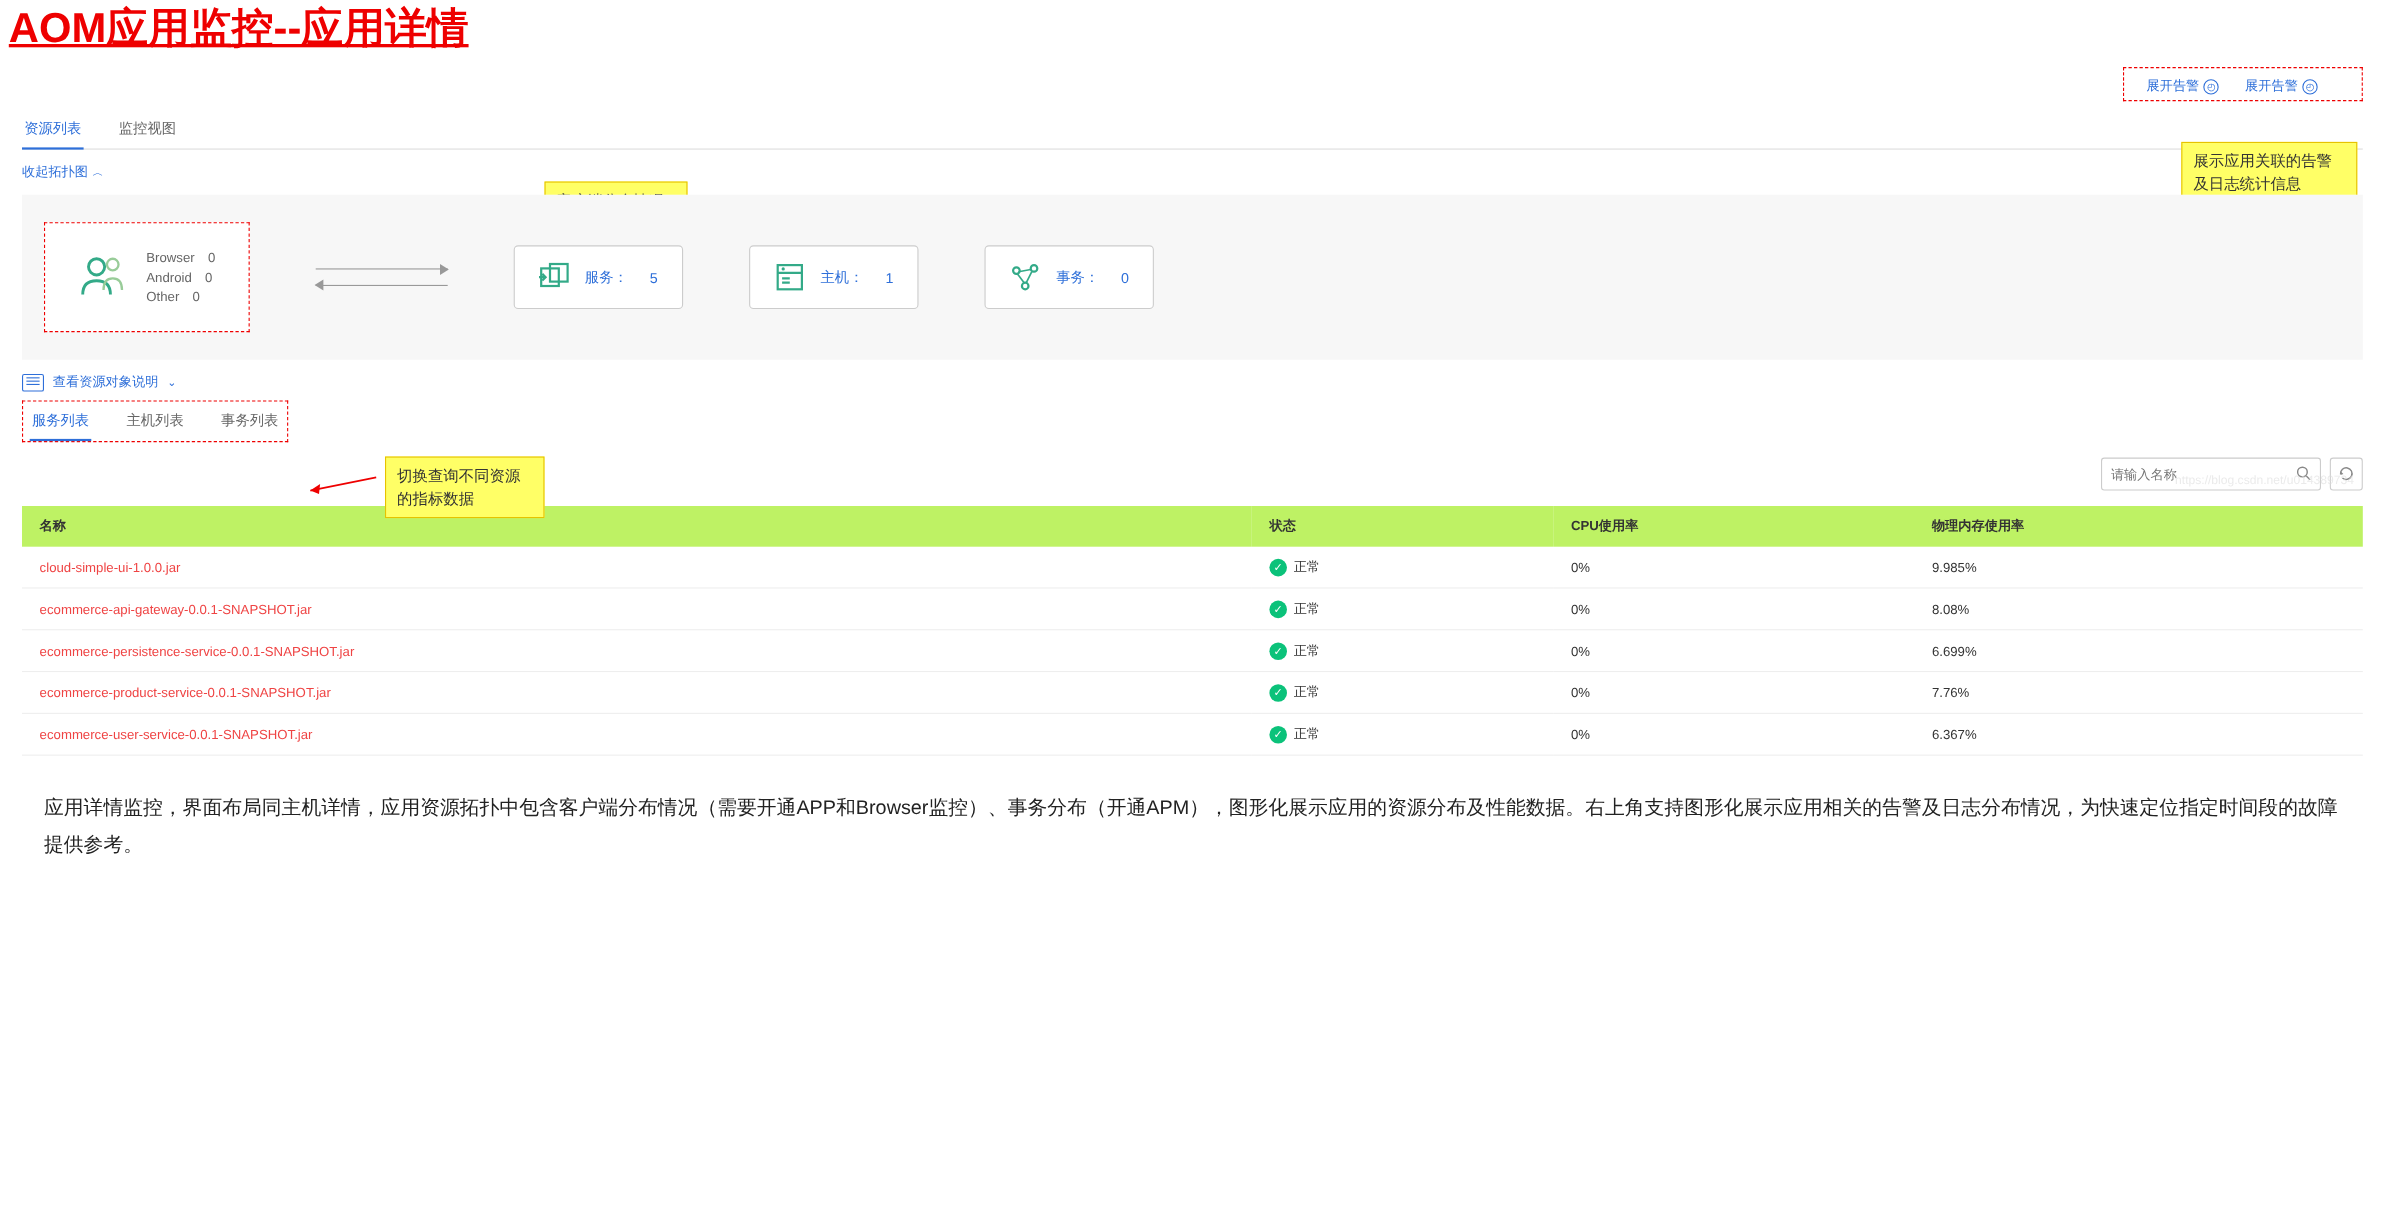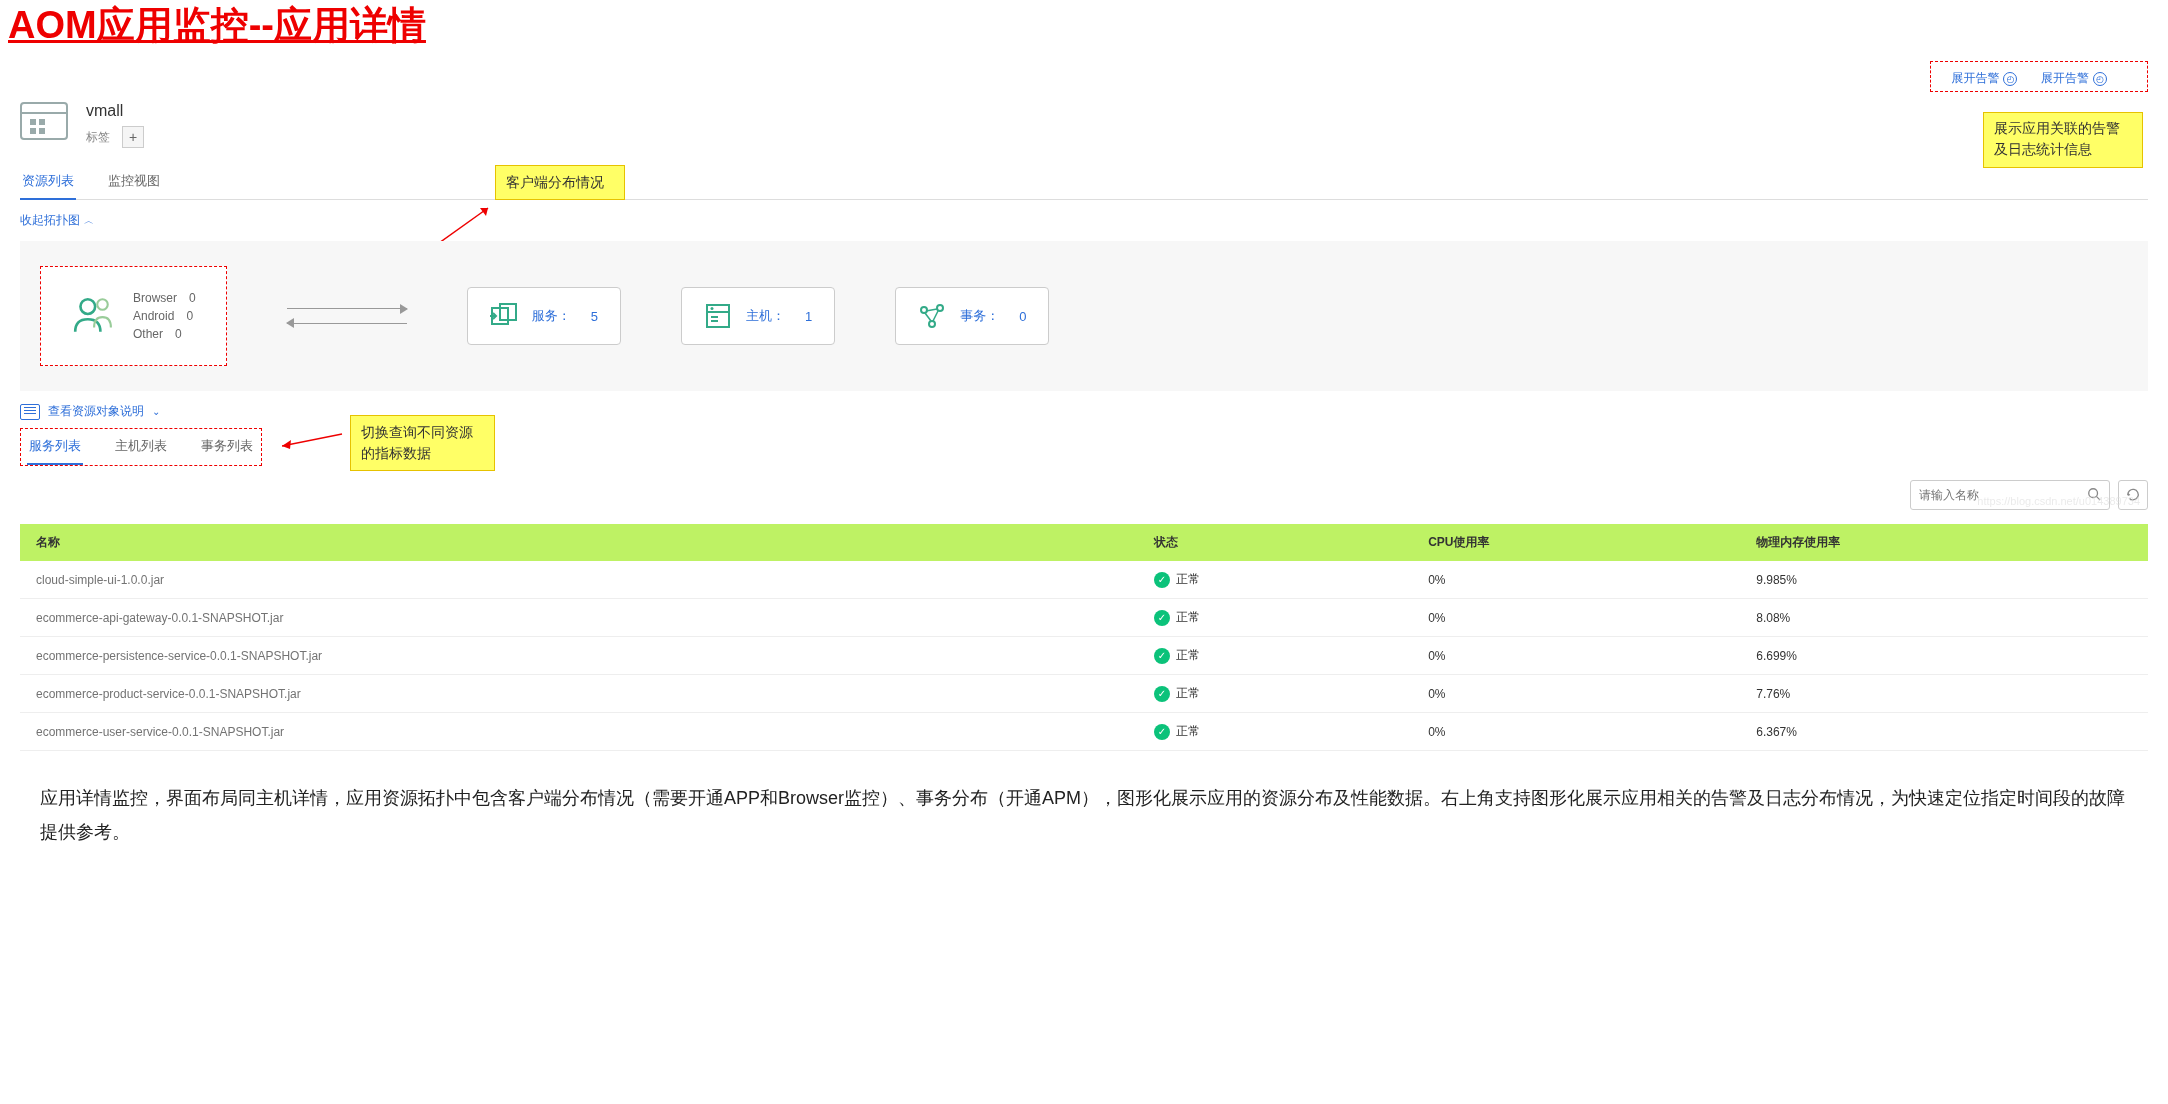--- a/index.html
+++ b/index.html
@@ -3,21 +3,21 @@
 <meta charset="utf-8">
 <style>
 * { margin: 0; padding: 0; box-sizing: border-box; font-family: "Microsoft YaHei", Arial, sans-serif; }
 body { background: #fff; color: #333; font-size: 13px; }
 .page-title { color: #e00; font-size: 38px; font-weight: bold; padding: 0 8px 10px 8px; text-decoration: underline; }
 .content { padding: 0 20px; }
 .top-links { text-align: right; padding: 8px 40px 4px 0; border: 1px dashed #e00; margin: 0 20px 0 auto; width: fit-content; }
 .top-link { color: #2e6fd9; font-size: 12px; margin-left: 20px; cursor: pointer; display: inline-flex; align-items: center; gap: 4px; }
 .top-link .circle { display: inline-flex; width: 14px; height: 14px; border: 1.5px solid #2e6fd9; border-radius: 50%; align-items: center; justify-content: center; font-size: 9px; }
 .callout { background: #ffff66; border: 1px solid #e6c200; padding: 6px 10px; font-size: 14px; line-height: 1.5; position: absolute; }
-.callout-topright { right: 25px; top: 112px; width: 160px; font-family: Liberation Mono, monospace; }
+.callout-topright { right: 25px; top: 129px; width: 160px; }
 .callout-client { left: 495px; top: 165px; width: 130px; }
 .callout-switch { left: 350px; top: 415px; width: 145px; }
 .app-header { display: flex; align-items: flex-start; gap: 18px; padding: 10px 0 8px 0; }
 .app-icon { width: 48px; height: 38px; border: 2px solid #9aa; border-radius: 4px; position: relative; }
 .app-icon::before { content: ''; position: absolute; top: 8px; left: 0; right: 0; height: 2px; background: #9aa; }
 .app-icon-dots { position: absolute; bottom: 4px; left: 8px; display: grid; grid-template-columns: 6px 6px; gap: 3px; }
 .app-icon-dots span { width: 6px; height: 6px; background: #9aa; }
 .app-name { font-size: 16px; color: #333; }
 .tag-row { display: flex; align-items: center; gap: 12px; margin-top: 6px; }
 .tag-label { color: #888; font-size: 12px; }
@@ -49,21 +49,21 @@
 .sub-tab { padding: 8px 2px; cursor: pointer; color: #666; font-size: 13px; }
 .sub-tab.active { color: #2e6fd9; border-bottom: 2px solid #2e6fd9; }
 .search-row { display: flex; justify-content: flex-end; gap: 8px; padding: 14px 0; align-items: center; }
 .search-box { border: 1px solid #ccc; border-radius: 3px; display: flex; align-items: center; width: 200px; height: 30px; padding: 0 8px; justify-content: flex-end; }
 .search-box input { border: none; outline: none; flex: 1; font-size: 12px; }
 .search-ico, .refresh-btn { color: #888; cursor: pointer; }
 .refresh-btn { width: 30px; height: 30px; border: 1px solid #ccc; border-radius: 3px; display: flex; align-items: center; justify-content: center; }
 table { width: 100%; border-collapse: collapse; }
 th { background: #bef264; text-align: left; padding: 10px 16px; font-size: 12px; color: #333; font-weight: bold; }
 td { padding: 10px 16px; font-size: 12px; border-bottom: 1px solid #eee; }
-td a { color: #737373; text-decoration: none; }
+td a { color: #ef4444; text-decoration: none; }
 .status-dot { display: inline-flex; width: 16px; height: 16px; background: #0bc27a; border-radius: 50%; color: #fff; align-items: center; justify-content: center; font-size: 10px; margin-right: 6px; }
 .footer-text { padding: 30px 20px; font-size: 18px; line-height: 1.9; color: #222; }
 .red-arrow { position: absolute; pointer-events: none; }
 .red-arrow-1 { left: 418px; top: 200px; width: 78px; height: 58px; }
 .red-arrow-2 { left: 282px; top: 430px; width: 68px; height: 20px; }
 .watermark { position: absolute; right: 28px; bottom: 372px; color: #ddd; font-size: 11px; opacity: 0.6; }
 .rel-wrap { position: relative; }
 </style>
 </head>
 <body>
@@ -90,37 +90,20 @@
       <line x1="0" y1="58" x2="70" y2="8" stroke="#e00" stroke-width="1.5"></line>
       <polygon points="70,8 62,8 68,16" fill="#e00"></polygon>
     </svg>
 <svg class="red-arrow red-arrow-2">
       <line x1="0" y1="16" x2="60" y2="4" stroke="#e00" stroke-width="1.5"></line>
       <polygon points="0,16 9,10 8,19" fill="#e00"></polygon>
     </svg>
 
 <div class="content">
 
-<div class="app-header">
-  <div class="app-icon">
-          <div class="app-icon-dots">
-            <span></span>
-            <span></span>
-            <span></span>
-            <span></span>
-          </div>
-        </div>
-  <div>
-    <div class="app-name">vmall</div>
-    <div class="tag-row">
-      <span class="tag-label">标签</span>
-      <span class="add-tag">+</span>
-    </div>
-  </div>
-</div>
 
 <div class="tabs">
   <div class="tab active">资源列表</div>
   <div class="tab">监控视图</div>
 </div>
 
 <div class="collapse-link">
   <span>收起拓扑图</span>
   <span class="chev">︿</span>
 </div>

